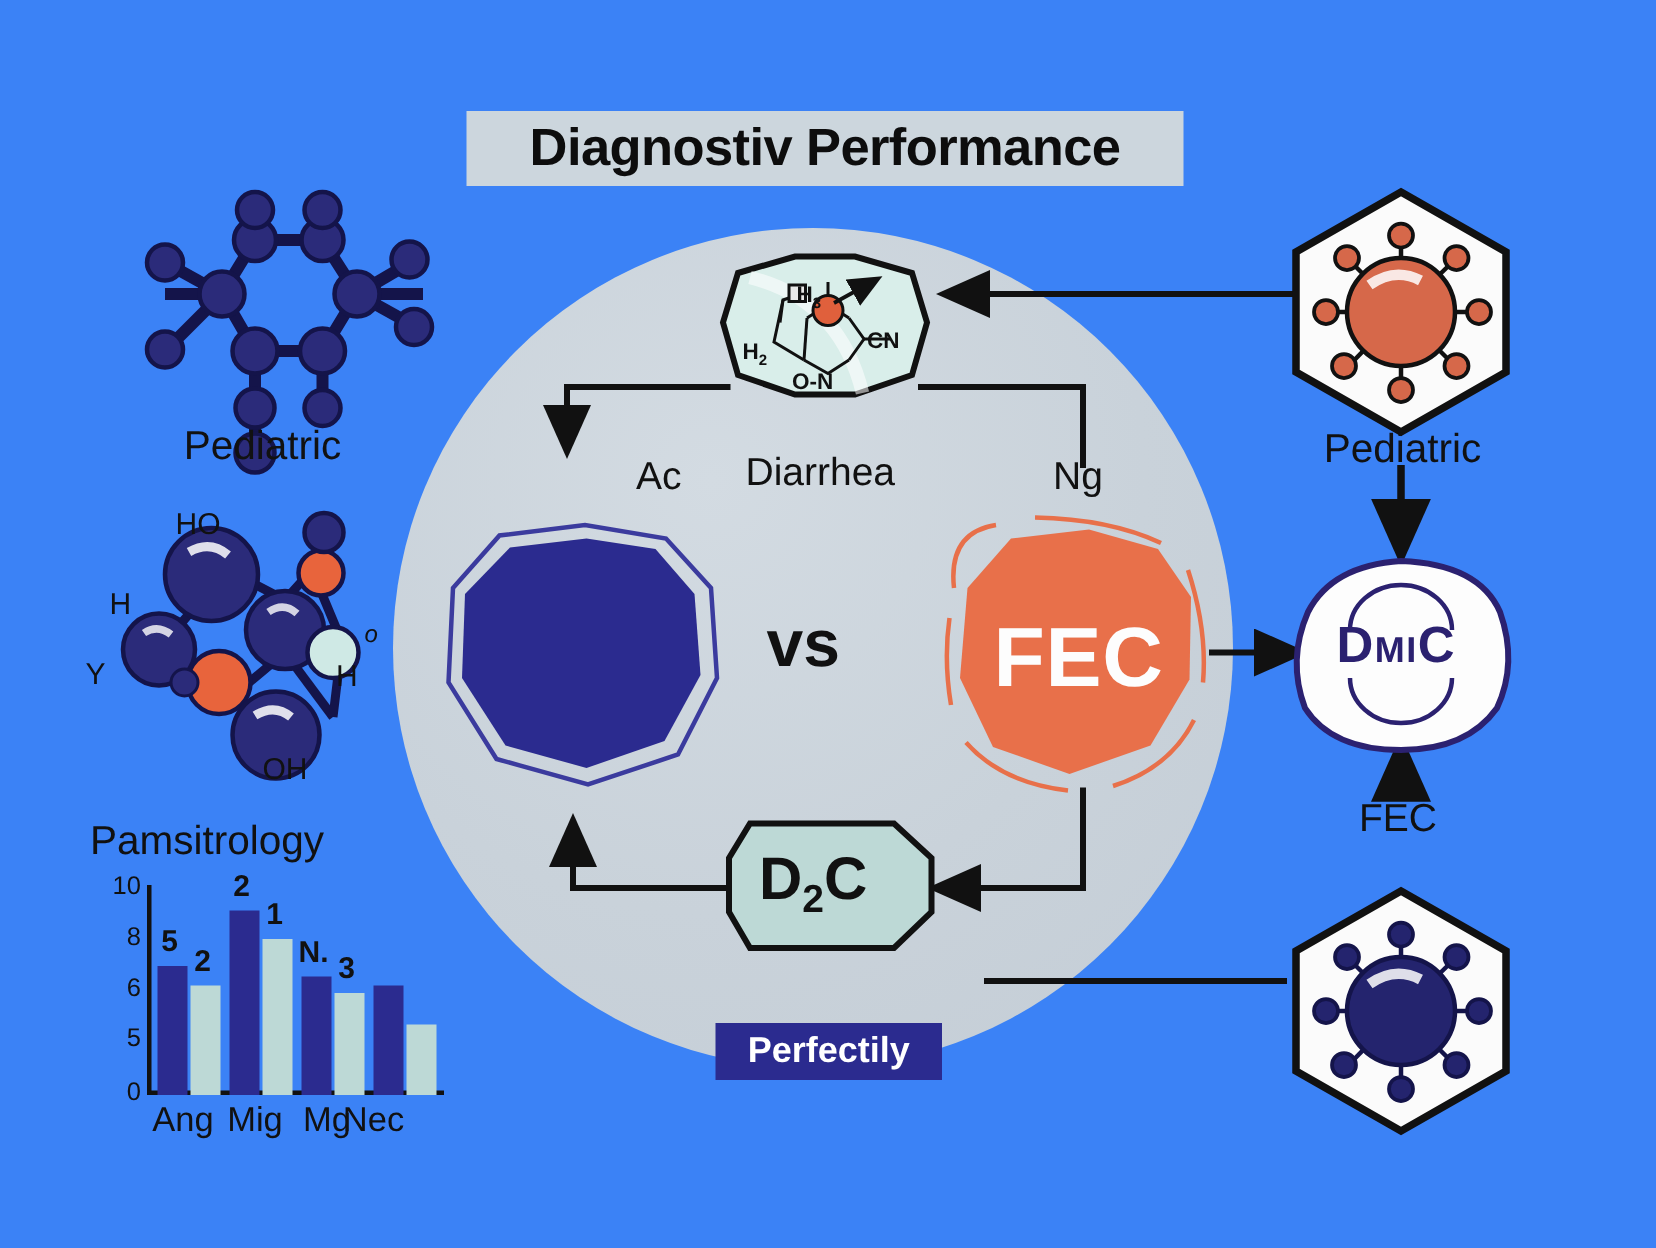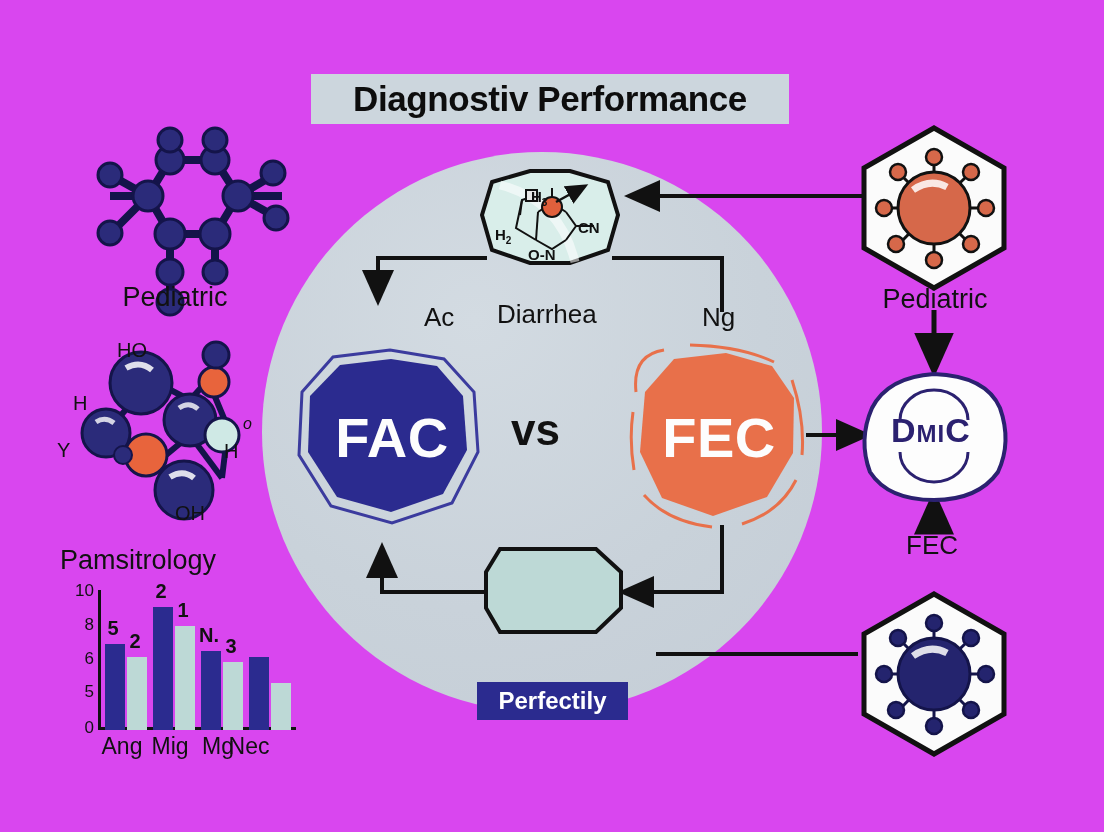--- a/index.html
+++ b/index.html
@@ -7,21 +7,21 @@
     padding: 0;
     background: #e7edf0;
   }
   body {
     font-family: "Liberation Sans", sans-serif;
   }
   #canvas {
     position: relative;
     width: 1104px;
     height: 832px;
-    background: #d946ef;
+    background: #3b82f6;
     overflow: hidden;
   }
   .abs { position: absolute; }
 
   
   #title-banner {
     left: 311px; top: 74px;
     width: 478px; height: 50px;
     background: #ccd6dd;
     display: flex; align-items: center; justify-content: center;
@@ -200,33 +200,35 @@
   <div class="abs mol-lbl" style="left:528px; top:246px;">O-N</div>
 
   <div class="abs node-label" style="left:384px; top:302px;margin-left:40px;">Ac</div>
   <div class="abs node-label" style="left:497px; top:299px;">Diarrhea</div>
   <div class="abs node-label" style="left:702px; top:302px;">Ng</div>
 
   <svg class="layer">
     <polygon points="302,392 333,357 390,350 444,359 474,392 478,452 452,503 392,523 331,506 299,455" fill="none" stroke="#3b3b9e" stroke-width="3"></polygon>
     <polygon points="310,396 340,365 391,359 437,366 463,396 467,450 443,494 391,512 337,497 308,452" fill="#2b2b8f"></polygon>
   </svg>
-  <div class="abs big-hex-text" style="left:322px; top:405px; width:140px; text-align:center;">FAC</div>
 
   <div class="abs" id="vs-text">vs</div>
 
   <svg class="layer">
     <path d="M636,392 Q632,355 664,350 M690,345 Q740,346 774,362 M792,380 Q805,420 802,455 M796,480 Q780,512 742,524 M712,527 Q668,522 644,495 M634,470 Q629,440 633,412" stroke="#e8704a" stroke-width="3" fill="none"></path>
     <polygon points="645,392 674,359 726,353 772,366 794,398 793,453 767,497 713,516 662,498 640,452" fill="#e8704a"></polygon>
   </svg>
   <div class="abs big-hex-text" style="left:646px; top:405px; width:146px; text-align:center;">FEC</div>
 
   <svg class="layer">
     <polygon points="500,549 596,549 621,572 621,608 596,632 500,632 486,608 486,572" fill="#bdd9d6" stroke="#111" stroke-width="4"></polygon>
   </svg>
+  <div class="abs" id="d2c-text">
+    <span>D</span><sub>2</sub><span>C</span>
+  </div>
 
   <div class="abs" id="badge">
     <span id="badge-text">Perfectily</span>
   </div>
 
   <svg class="layer">
     <g stroke="#14144a" stroke-width="8" fill="none">
       <path d="M110,196 L148,196 L170,160 L215,160 L238,196 L282,196"></path>
       <path d="M148,196 L170,234 L215,234 L238,196"></path>
       <path d="M170,160 L170,140"></path>

